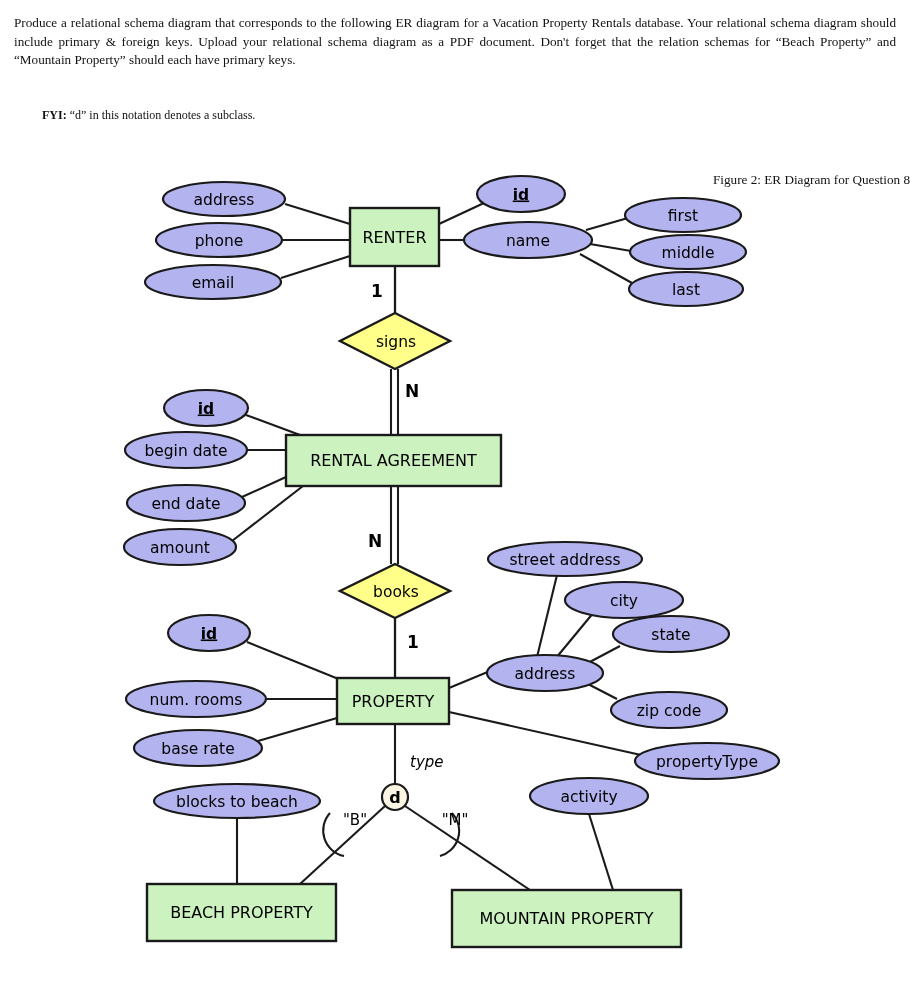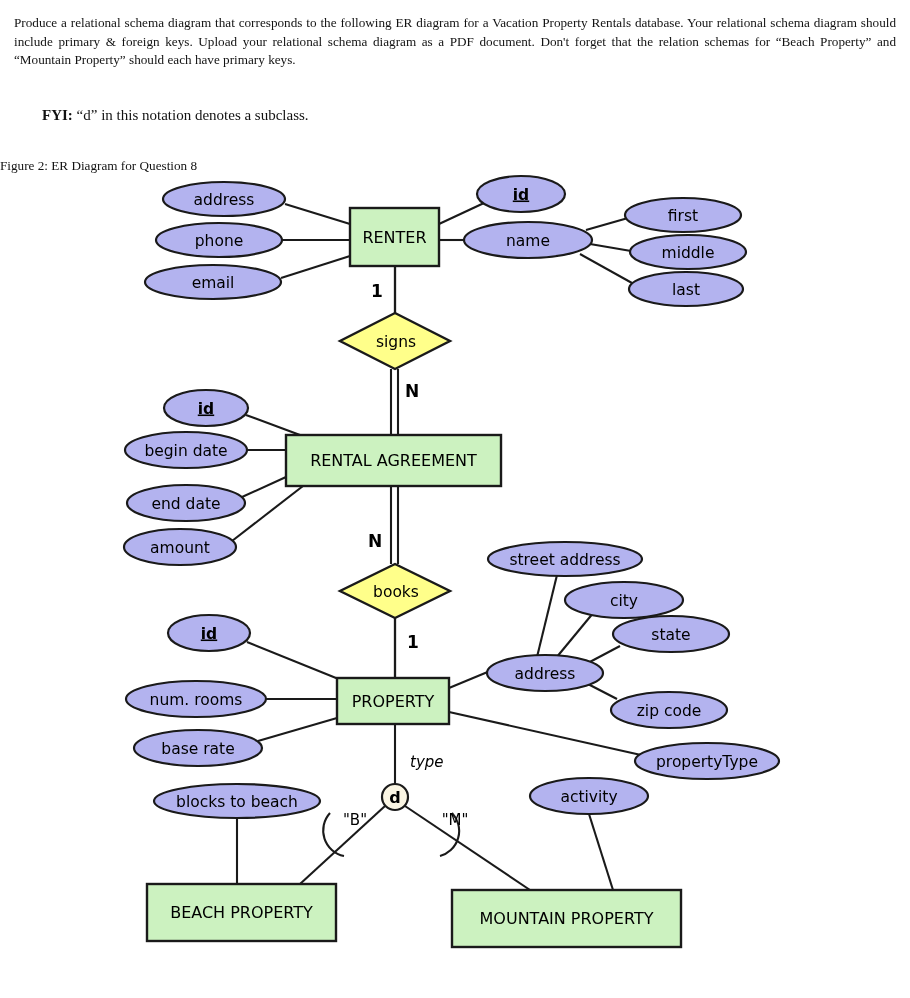--- a/index.html
+++ b/index.html
@@ -30,31 +30,31 @@
     text-align: justify;
     text-justify: inter-word;
     color: #121212;
   }
   .fyi {
     position: absolute;
     left: 42px;
     top: 106px;
     width: 850px;
     font-family: "Liberation Serif", serif;
-    font-size: 15px;
+    font-size: 12px;
     line-height: 18.6px;
     color: #121212;
   }
   .fyi b { font-weight: bold; }
   .figcaption {
     position: absolute;
     left: 0;
-    top: 158px;
+    top: 172px;
     width: 910px;
-    text-align: left;
+    text-align: right;
     font-family: "Liberation Serif", serif;
     font-size: 13.2px;
     color: #121212;
   }
   #er-svg {
     position: absolute;
     left: 0;
     top: 172px;
   }
   text {

